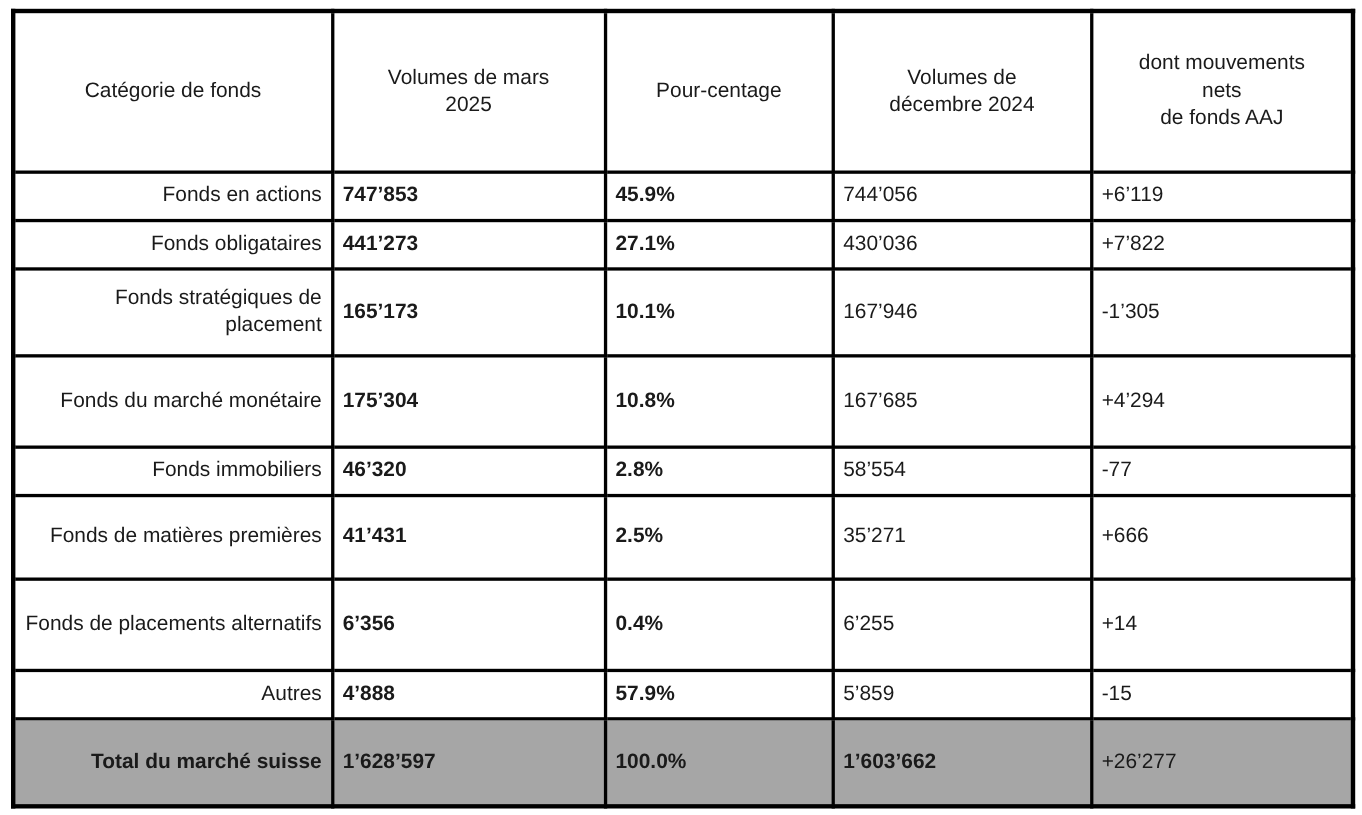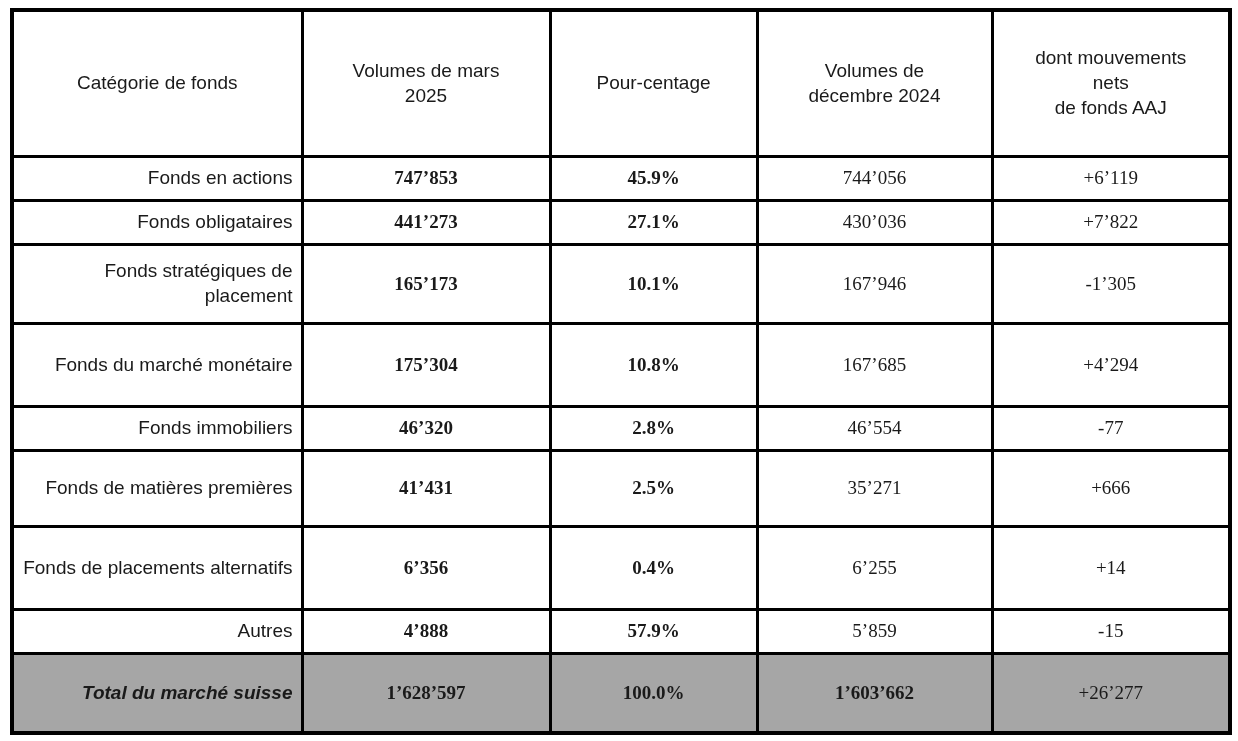--- a/index.html
+++ b/index.html
@@ -41,36 +41,34 @@
     vertical-align: middle;
     white-space: pre-line;
     font-size: 19px;
   }
   td.cat {
     text-align: right;
     vertical-align: middle;
     padding-left: 9px;
   }
   td.num {
-    text-align: center;
     vertical-align: middle;
-    font-family: Liberation Serif, serif;
   }
   td.bold, th.bold {
     font-weight: bold;
   }
   tr.h-s  td { height: 37px; }
   tr.h-d  td { height: 72px; }
   tr.h-d2 td { height: 76px; }
   tr.h-m  td { height: 69px; }
   tr.total-row td {
     background: #a6a6a6;
     height: 72px;
   }
-  tr.total-row td.cat { font-weight: bold; font-style: italic; }
+  tr.total-row td.cat { font-weight: bold; }
 </style>
 </head>
 <body>
 
 <div class="page">
   <table class="funds">
     <colgroup>
       <col style="width:290px">
       <col style="width:248px">
       <col style="width:207px">
@@ -116,21 +114,21 @@
         <td class="cat">Fonds du marché monétaire</td>
         <td class="num bold">175’304</td>
         <td class="num bold">10.8%</td>
         <td class="num">167’685</td>
         <td class="num">+4’294</td>
       </tr>
       <tr class="h-s">
         <td class="cat">Fonds immobiliers</td>
         <td class="num bold">46’320</td>
         <td class="num bold">2.8%</td>
-        <td class="num">46’554</td>
+        <td class="num">58’554</td>
         <td class="num">-77</td>
       </tr>
       <tr class="h-m">
         <td class="cat">Fonds de matières premières</td>
         <td class="num bold">41’431</td>
         <td class="num bold">2.5%</td>
         <td class="num">35’271</td>
         <td class="num">+666</td>
       </tr>
       <tr class="h-d2">

